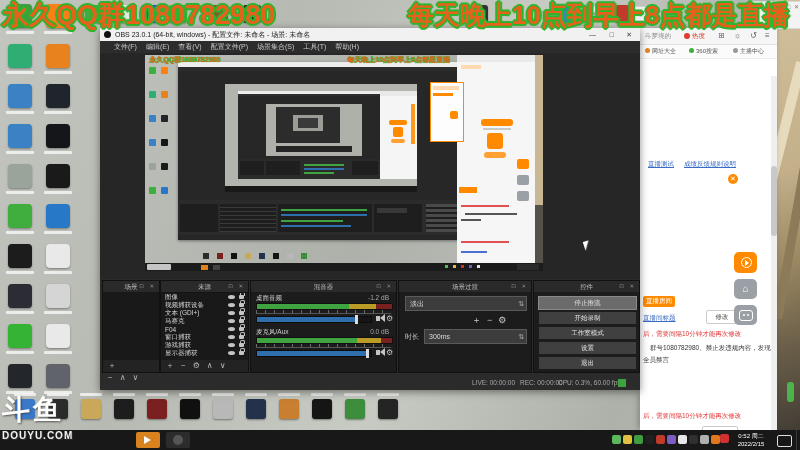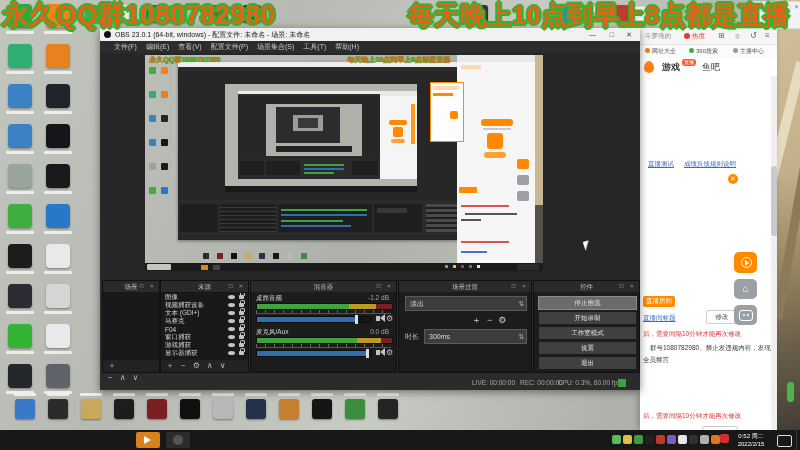--- a/index.html
+++ b/index.html
@@ -157,26 +157,20 @@
       <span class="abs" style="left:110px;top:0;font-size:8px;line-height:16px;color:#666;">↺</span>
       <span class="abs" style="left:125px;top:0;font-size:8px;line-height:16px;color:#666;">≡</span>
     </div>
 
     <div id="bookmarks" style="position:absolute;left:0;top:17px;width:137px;height:13px;background:#fbfbfb;border-bottom:1px solid #ececec;">
         <div style="position: absolute; left: 5px; top: 0px; height: 13px; font-size: 6px; color: rgb(85, 85, 85); line-height: 13px; white-space: nowrap;"><span style="display: inline-block; width: 5px; height: 5px; border-radius: 50%; background: rgb(232, 130, 30); margin-right: 2px;"></span>网址大全</div>
         <div style="position: absolute; left: 49px; top: 0px; height: 13px; font-size: 6px; color: rgb(85, 85, 85); line-height: 13px; white-space: nowrap;"><span style="display: inline-block; width: 5px; height: 5px; border-radius: 50%; background: rgb(63, 174, 63); margin-right: 2px;"></span>360搜索</div>
         <div style="position: absolute; left: 93px; top: 0px; height: 13px; font-size: 6px; color: rgb(85, 85, 85); line-height: 13px; white-space: nowrap;"><span style="display: inline-block; width: 5px; height: 5px; border-radius: 50%; background: rgb(154, 154, 154); margin-right: 2px;"></span>主播中心</div>
       </div>
 
-    <div class="abs" style="left:0;top:30px;width:137px;height:18px;background:#fff;">
-      <span class="abs" style="left:4px;top:3px;width:10px;height:12px;background:#ff7f17;border-radius:50% 50% 50% 50%/60% 60% 40% 40%;"></span>
-      <span class="abs" style="left:22px;top:0;font-size:9px;line-height:18px;color:#333;font-weight:bold;">游戏</span>
-      <span class="abs" style="left:42px;top:1px;font-size:5px;color:#fff;background:#ff5a2e;border-radius:3px;padding:0 2px;line-height:7px;">直播</span>
-      <span class="abs" style="left:62px;top:0;font-size:9px;line-height:18px;color:#333;">鱼吧</span>
-    </div>
 
     <div class="abs" style="left:0;top:48px;width:137px;height:354px;background:#fff;overflow:hidden;">
       <span class="abs blue" style="left:8px;top:84px;font-size:6.5px;">直播测试</span>
       <span class="abs blue" style="left:44px;top:84px;font-size:6.5px;">成绩反馈规则说明</span>
 
       <span class="abs" style="left:3px;top:220px;font-size:6.5px;color:#fff;background:#ff8a00;border-radius:2px;padding:1px 3px;">直播房间</span>
       <span class="abs blue" style="left:3px;top:238px;font-size:6.5px;">直播间标题</span>
       <span class="abs" style="left:66px;top:234px;width:30px;height:12px;border:1px solid #ccc;border-radius:2px;font-size:6.5px;text-align:center;line-height:12px;color:#555;background:#fff;">修改</span>
       <span class="abs red" style="left:3px;top:254px;font-size:6.5px;white-space:nowrap;">后，需要间隔10分钟才能再次修改</span>
       <span class="abs" style="left:10px;top:268px;font-size:6.5px;color:#333;white-space:nowrap;">群号1080782980、禁止发违规内容，发现一</span>
@@ -477,17 +471,21 @@
       </div>
     <div class="abs" style="left:720px;top:4px;width:9px;height:9px;background:#d03030;border-radius:2px;"></div>
     <div class="abs" style="left:731px;top:2px;width:40px;height:16px;color:#fff;font-size:6px;line-height:8px;text-align:center;">
       <div>0:52 周二</div>
       <div>2022/2/15</div>
     </div>
     <div class="abs" style="left:777px;top:5px;width:13px;height:10px;border:1px solid #ddd;border-radius:2px;"></div>
     <div class="abs" style="left:796px;top:0;width:1px;height:20px;background:#3a3a3a;"></div>
   </div>
 
+  <div id="wm">
+    <div style="font-size:28px;font-weight:bold;color:#fff;text-shadow:1px 1px 2px rgba(60,60,60,.8);letter-spacing:3px;">斗鱼</div>
+    <div style="font-size:10px;font-weight:bold;color:#f2f2f2;text-shadow:1px 1px 1px rgba(60,60,60,.8);letter-spacing:1px;margin-top:1px;">DOUYU.COM</div>
+  </div>
 
   <span class="olay" id="olay-left" style="left: 2px; top: -3px; font-size: 27px; color: rgb(232, 97, 28); text-shadow: rgb(45, 181, 45) -2px 0px, rgb(45, 181, 45) 2px 0px, rgb(45, 181, 45) 0px -2px, rgb(45, 181, 45) 0px 2px, rgb(45, 181, 45) -1px -1px, rgb(45, 181, 45) 1px 1px, rgb(45, 181, 45) 1px -1px, rgb(45, 181, 45) -1px 1px, rgb(45, 181, 45) 0px 0px 3px;">永久QQ群1080782980</span>
   <span class="olay" id="olay-right" style="left: 408px; top: -2px; font-size: 26px; color: rgb(232, 97, 28); text-shadow: rgb(45, 181, 45) -2px 0px, rgb(45, 181, 45) 2px 0px, rgb(45, 181, 45) 0px -2px, rgb(45, 181, 45) 0px 2px, rgb(45, 181, 45) -1px -1px, rgb(45, 181, 45) 1px 1px, rgb(45, 181, 45) 1px -1px, rgb(45, 181, 45) -1px 1px, rgb(45, 181, 45) 0px 0px 3px;">每天晚上10点到早上8点都是直播</span>
 
 </div>
 
 </body></html>

